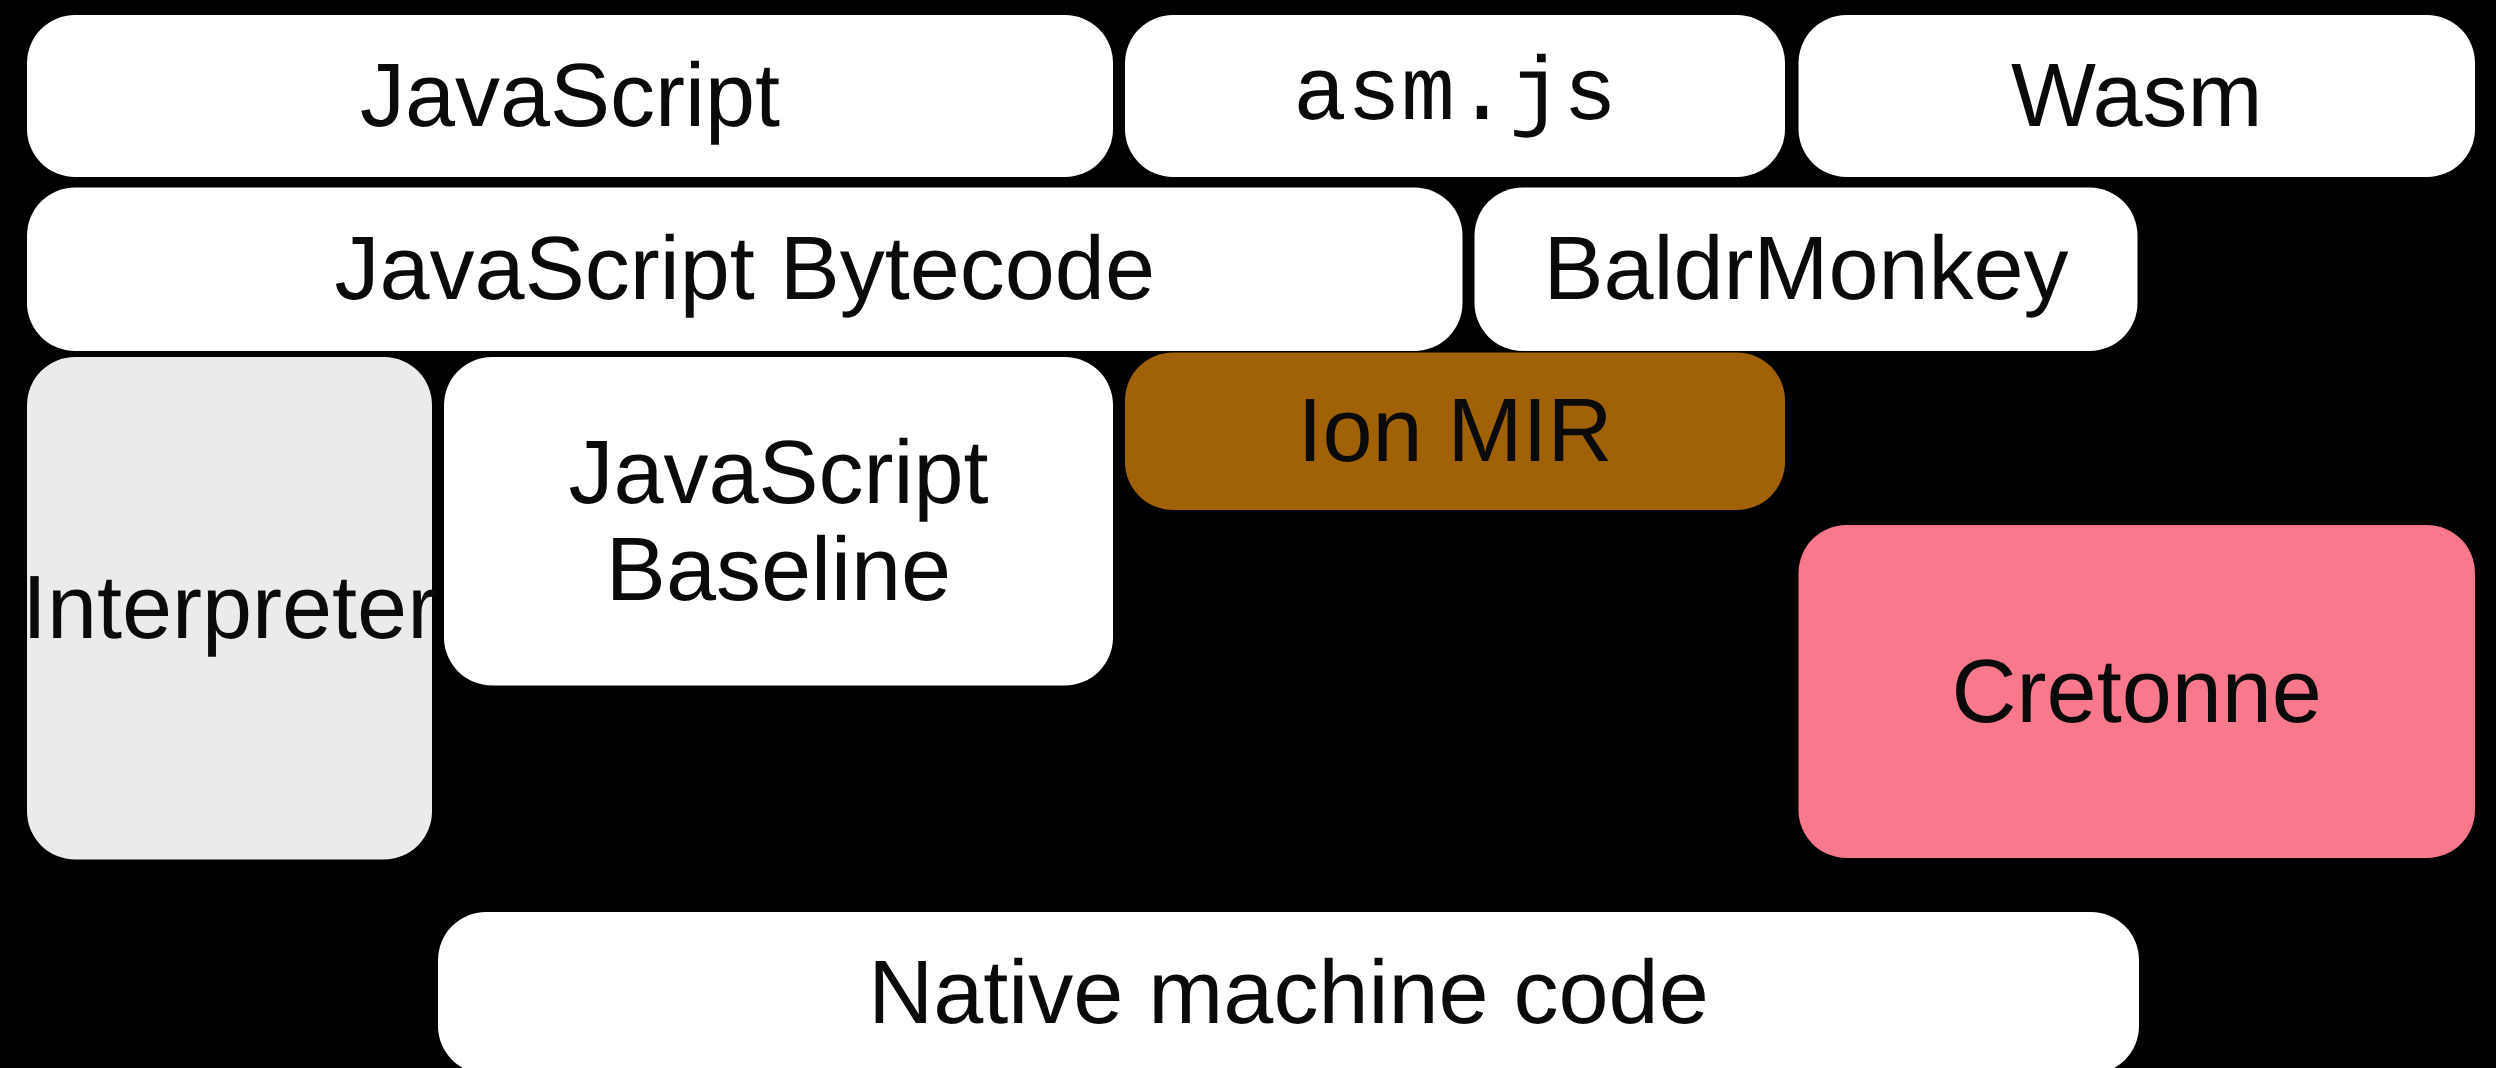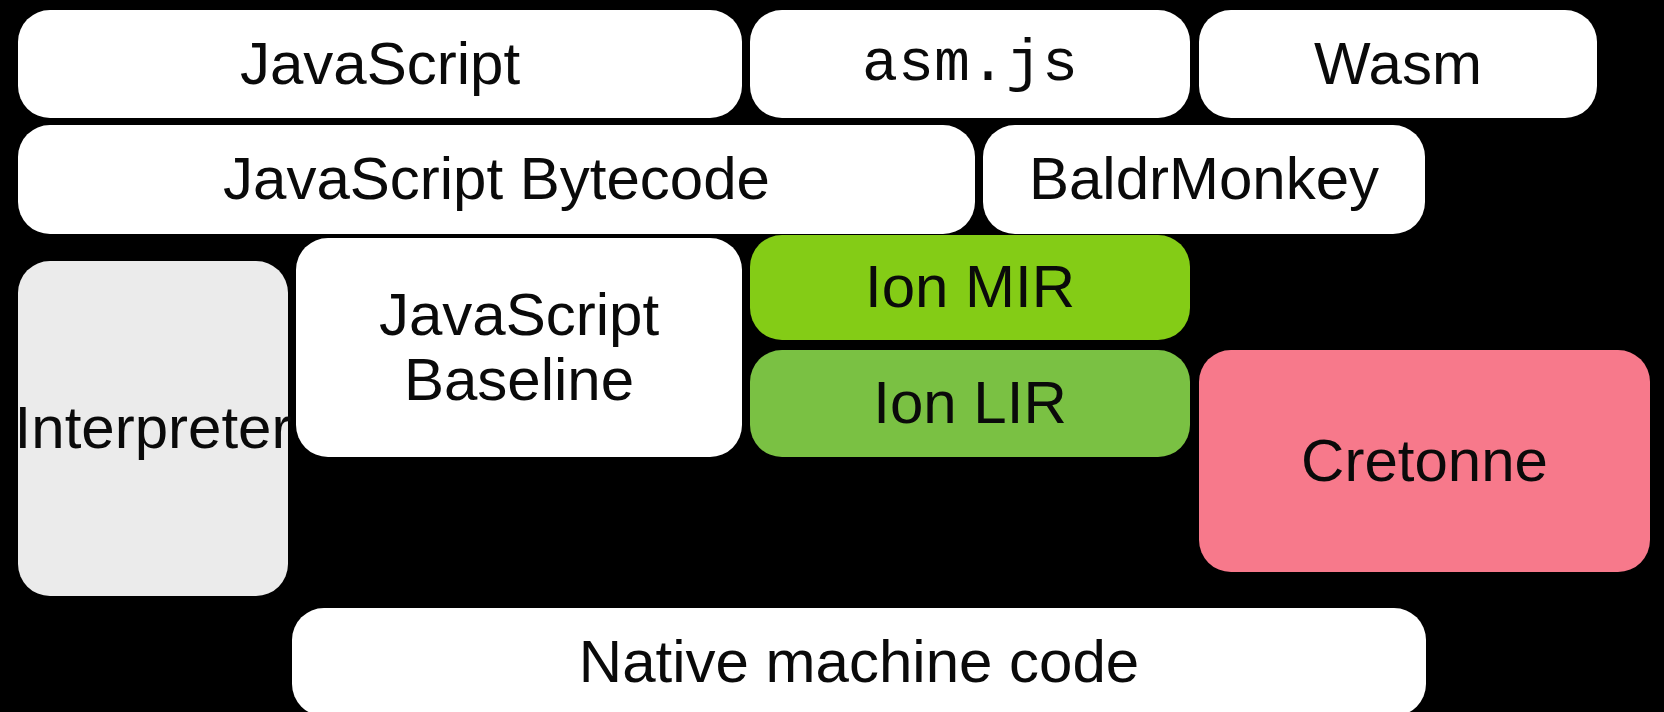--- a/index.html
+++ b/index.html
@@ -26,21 +26,21 @@
     font-size: 60px;
     line-height: 1.07;
     text-align: center;
   }
   .box .label {
     white-space: pre-line;
   }
   
   .n-javascript   { left: 18px;   top: 10px;  width: 724px;  height: 108px; }
   .n-asmjs        { left: 750px;  top: 10px;  width: 440px;  height: 108px; font-family: Liberation Mono, monospace; }
-  .n-wasm         { left: 1199px; top: 10px;  width: 398px;  height: 108px; }
+  .n-wasm         { left: 1199px; top: 10px;  width: 451px;  height: 108px; }
   
   .n-bytecode     { left: 18px;   top: 125px; width: 957px;  height: 109px; }
   .n-baldrmonkey  { left: 983px;  top: 125px; width: 442px;  height: 109px; }
   
   .n-interpreter  { left: 18px;   top: 238px; width: 270px;  height: 335px; }
   .n-baseline     { left: 296px;  top: 238px; width: 446px;  height: 219px; }
   .n-ion-mir      { left: 750px;  top: 235px; width: 440px;  height: 105px; }
   .n-ion-lir      { left: 750px;  top: 350px; width: 440px;  height: 107px; }
   .n-cretonne     { left: 1199px; top: 350px; width: 451px;  height: 222px; }
   
@@ -65,36 +65,33 @@
   </div>
 
   <div class="box n-bytecode" style="background-color: rgb(255, 255, 255);">
     <span class="label">JavaScript Bytecode</span>
   </div>
 
   <div class="box n-baldrmonkey" style="background-color: rgb(255, 255, 255);">
     <span class="label">BaldrMonkey</span>
   </div>
 
-  <div class="box n-interpreter" style="background-color: rgb(235, 235, 235); margin-top: 23px;">
+  <div class="box n-interpreter" style="background-color: rgb(235, 235, 235);">
     <span class="label">Interpreter</span>
   </div>
 
   <div class="box n-baseline" style="background-color: rgb(255, 255, 255);">
     <span class="label">JavaScript
 Baseline</span>
   </div>
 
-  <div class="box n-ion-mir" style="background-color: #84cc16;">
+  <div class="box n-ion-mir" style="background-color: #a16207;">
     <span class="label">Ion MIR</span>
   </div>
 
-  <div class="box n-ion-lir" style="background-color: rgb(122, 193, 67);">
-    <span class="label">Ion LIR</span>
-  </div>
 
   <div class="box n-cretonne" style="background-color: rgb(247, 121, 139); text-align: right;">
     <span class="label">Cretonne</span>
   </div>
 
 
   <div class="box n-native" style="background-color: rgb(255, 255, 255);">
     <span class="label">Native machine code</span>
   </div>
 

